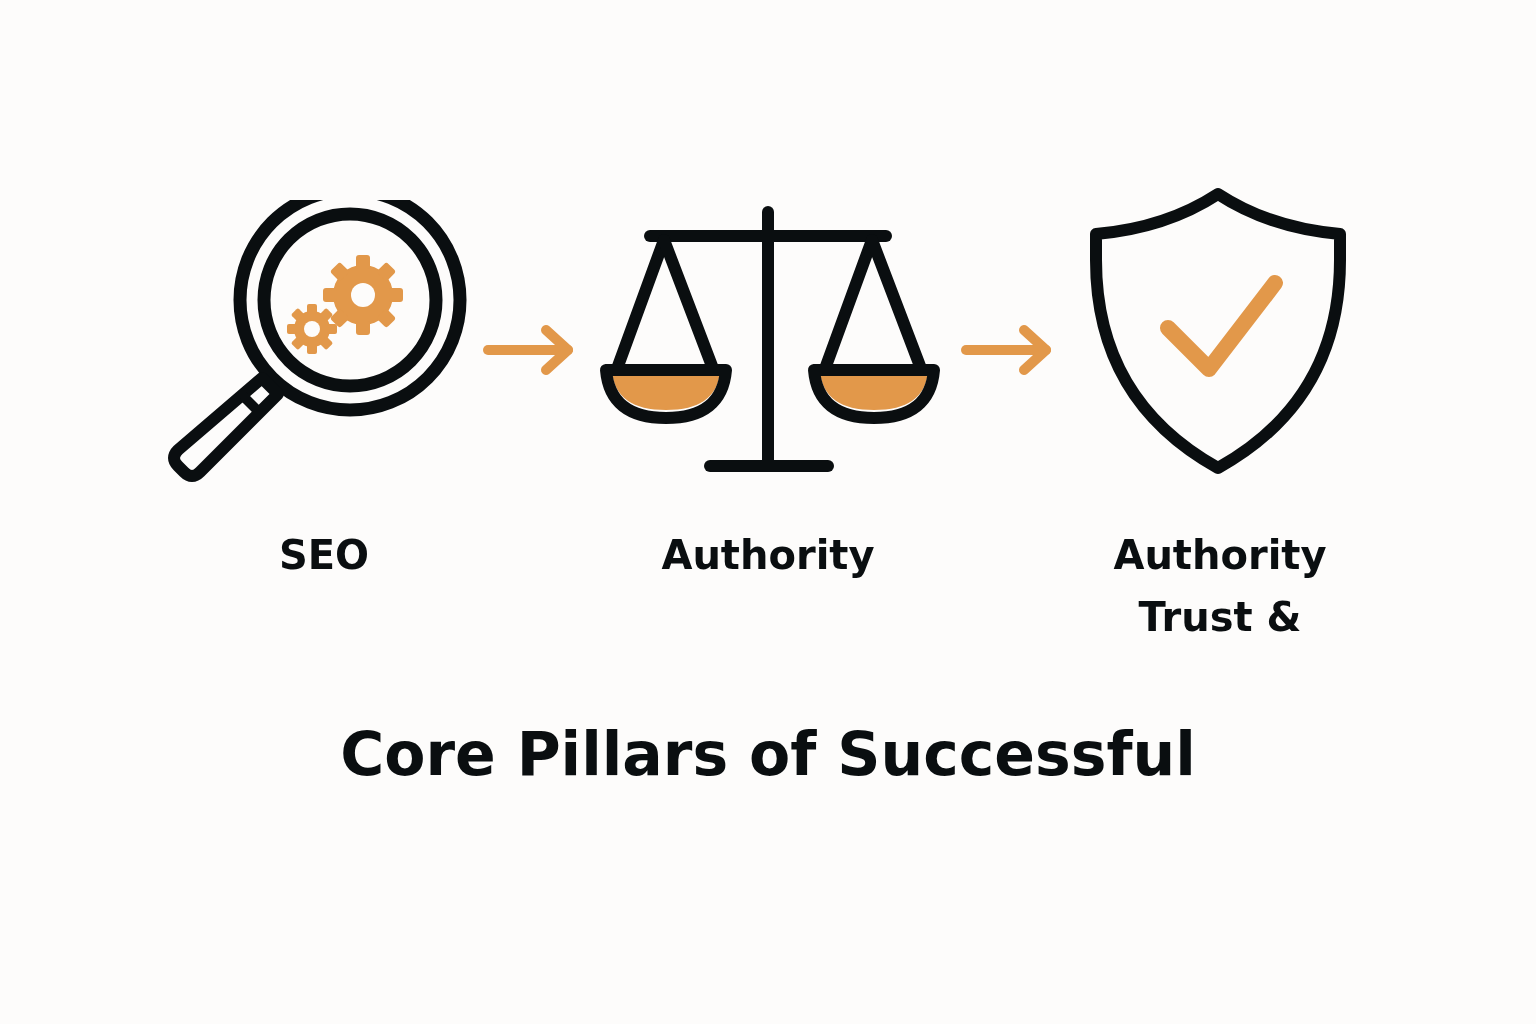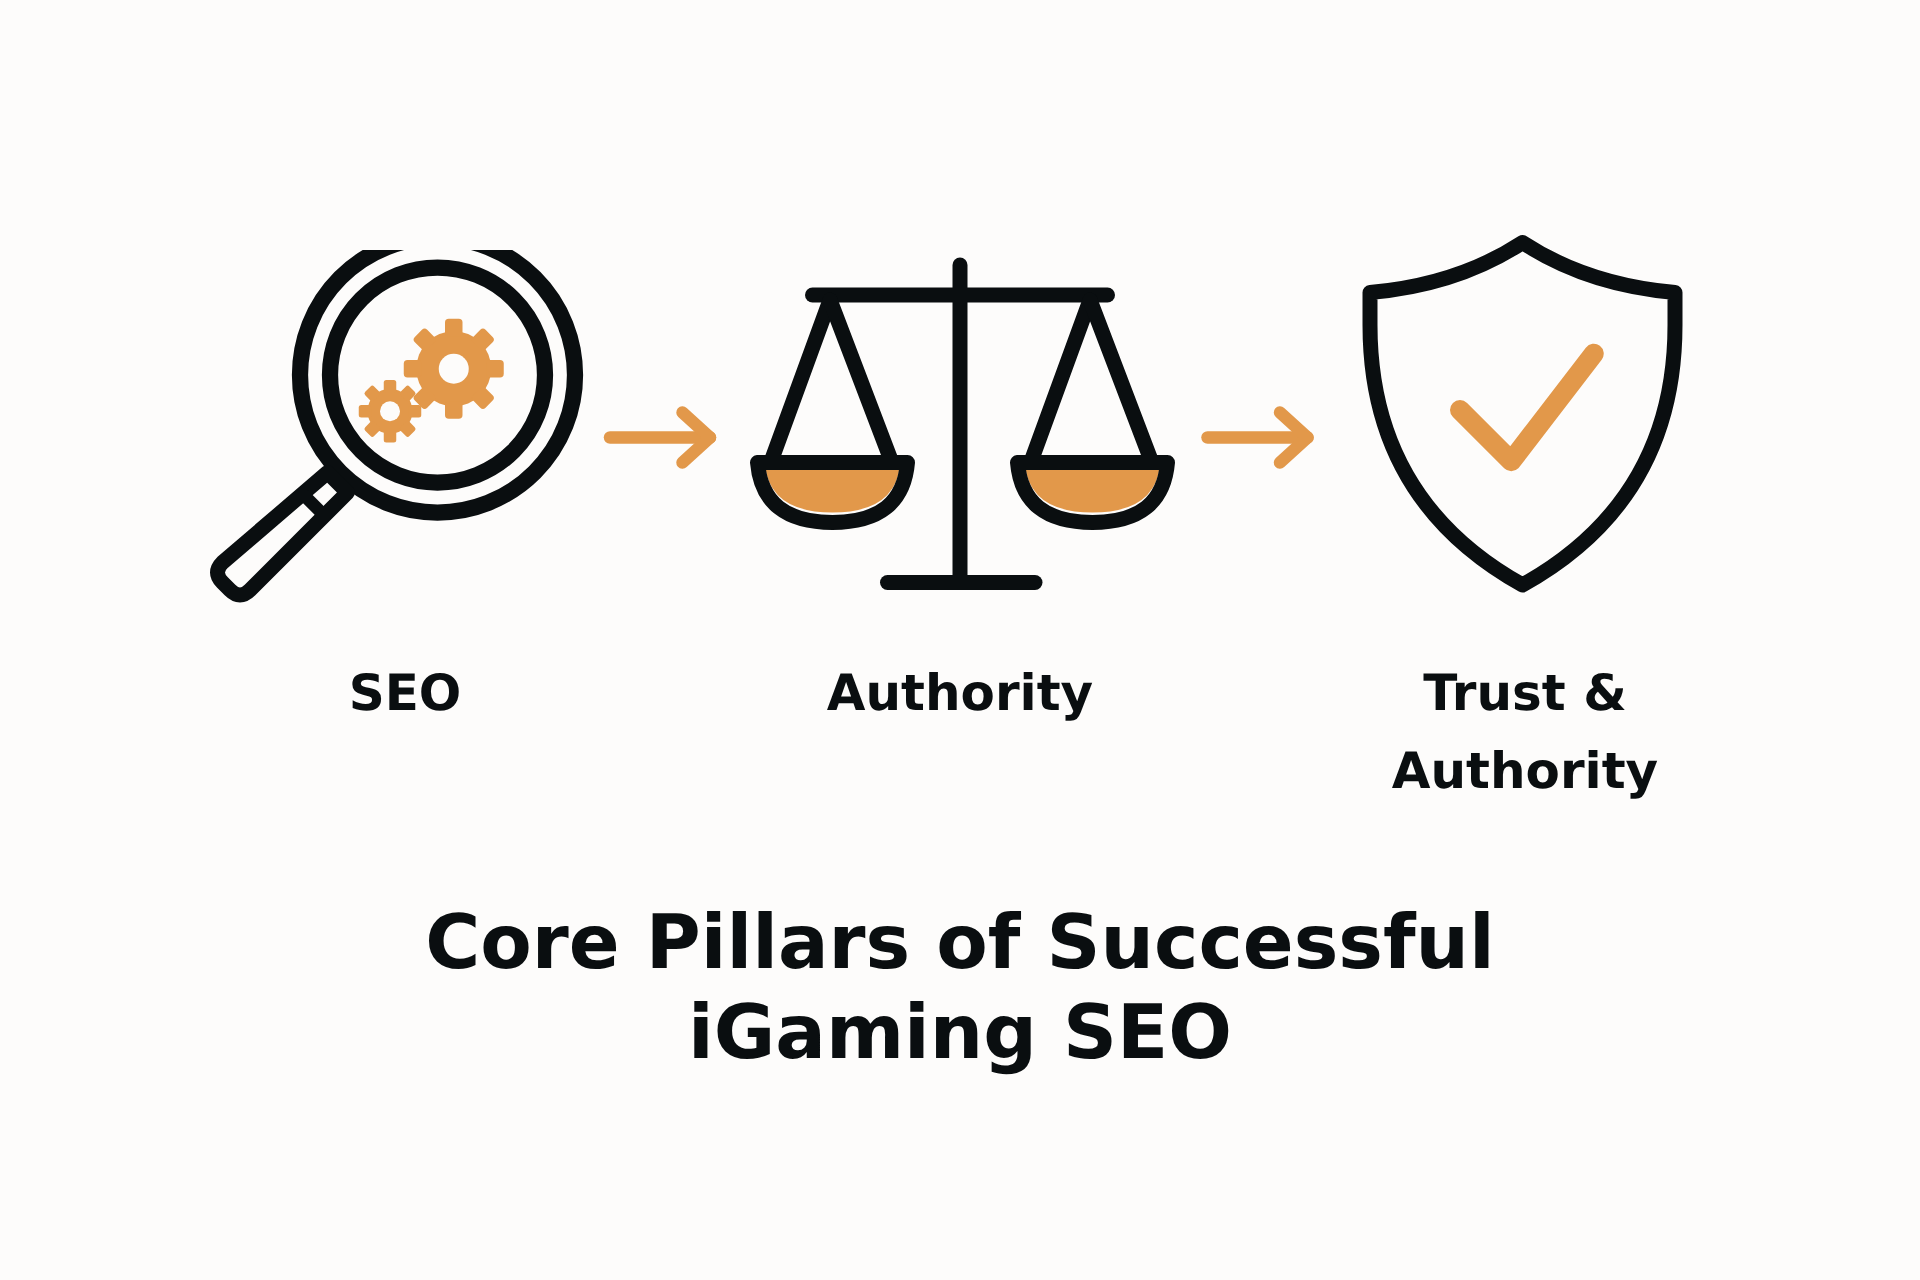--- a/index.html
+++ b/index.html
@@ -103,20 +103,19 @@
 </svg>
 
 <svg class="icon" style="left:1070px; top:180px;" width="300" height="300" viewBox="1070 180 300 300">
   <path d="M1218 194 Q1270 228 1340 234 L1340 260 Q1340 400 1218 468 Q1096 400 1096 260 L1096 234 Q1166 228 1218 194 Z" fill="none" stroke="#0a0e10" stroke-width="12" stroke-linejoin="round"></path>
   <polyline points="1168,328 1209,369 1275,283" fill="none" stroke="#e2984a" stroke-width="16" stroke-linecap="round" stroke-linejoin="round"></polyline>
 </svg>
 
 <div class="label" style="left:224px; width:200px; top:524px;">SEO</div>
 <div class="label" style="left:548px; width:440px; top:524px;">Authority</div>
 <div class="label" style="left:1040px; width:360px; top:524px;">
+  <div>Authority</div>
   <div>Trust &amp;</div>
-  <div>Authority</div>
 </div>
 
 <div class="title">
   <div>Core Pillars of Successful</div>
-  <div>iGaming SEO</div>
 </div>
 
 </body></html>

